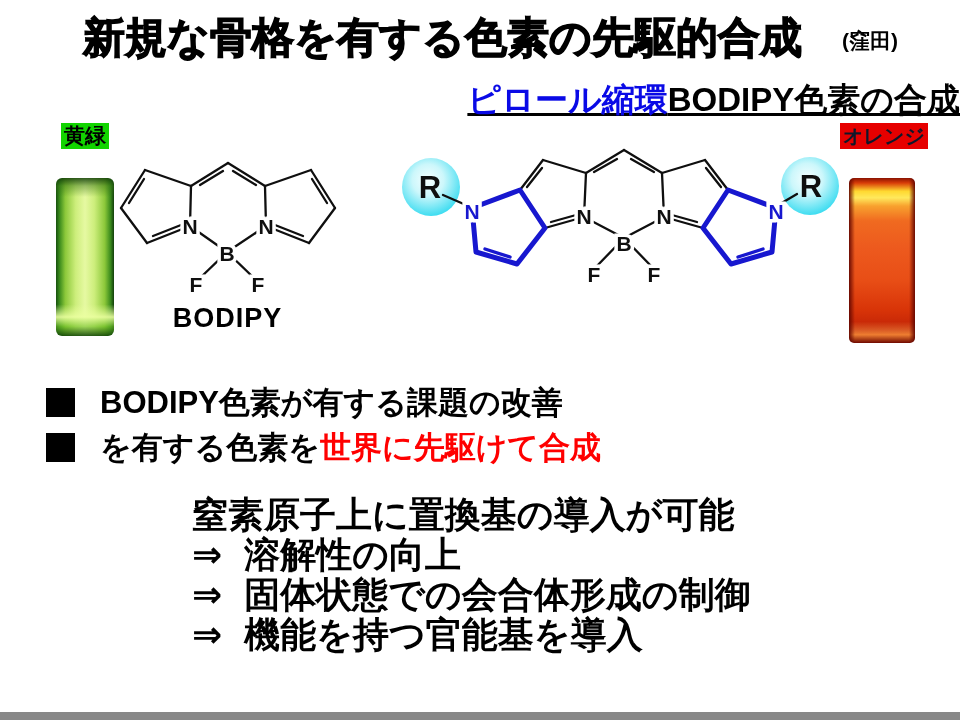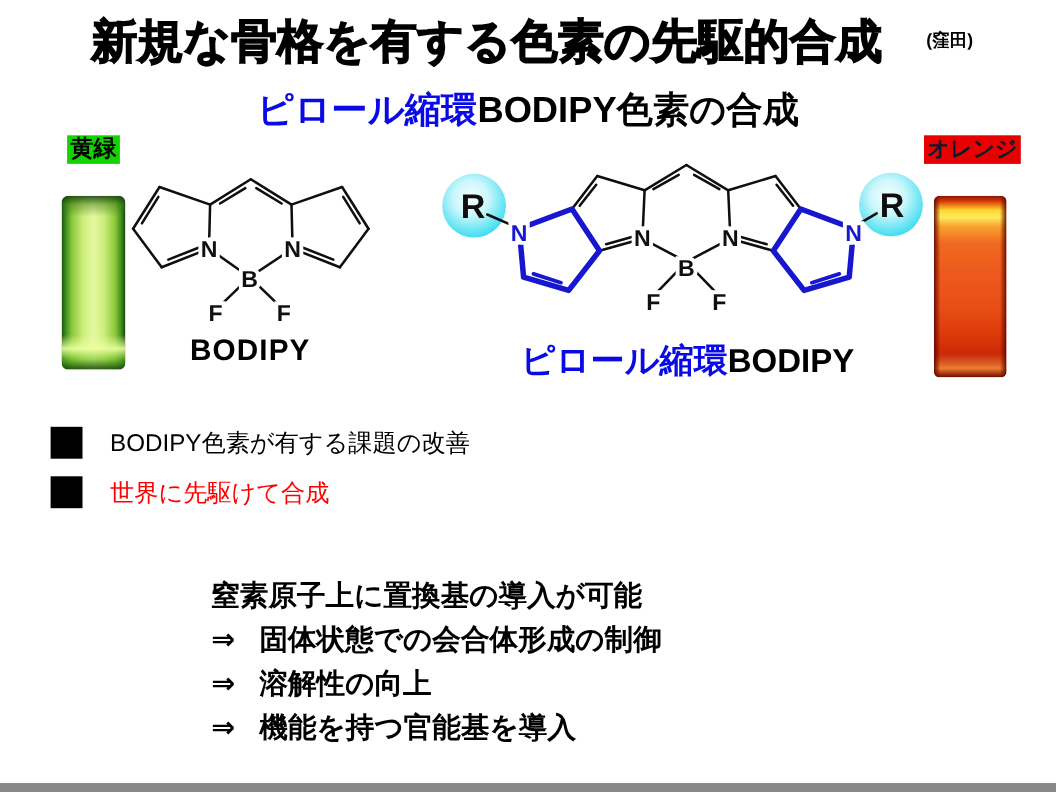--- a/index.html
+++ b/index.html
@@ -2,23 +2,23 @@
 <html><head>
 <meta charset="utf-8">
 <style>
   html,body{margin:0;padding:0;background:#888;}
   .slide{position:relative;width:960px;height:712px;background:#ffffff;overflow:hidden;
          font-family:"Liberation Sans","DejaVu Sans",sans-serif;color:#000;}
   .abs{position:absolute;}
 
   .title{left:60px;top:10px;width:765px;text-align:center;font-size:42px;font-weight:bold;
          -webkit-text-stroke:1.3px #000;letter-spacing:0px;white-space:nowrap;}
-  .credit{left:842px;top:27px;font-size:16px;font-weight:bold;white-space:nowrap;}
+  .credit{left:842px;top:27px;font-size:21px;font-weight:bold;white-space:nowrap;}
 
-  .subtitle{left:0;top:78px;width:960px;text-align:center;font-size:33px;font-weight:bold;white-space:nowrap;}
+  .subtitle{left:0;top:78px;width:960px;text-align:right;font-size:33px;font-weight:bold;white-space:nowrap;text-decoration:underline;}
   .blue-txt{color:#0a0ae6;}
 
   .sample{width:92px;text-align:center;font-weight:bold;}
   .sample-left{left:39px;top:123px;}
   .sample-right{left:838px;top:123px;}
   .tag{display:inline-block;font-size:21px;line-height:26px;padding:0 3px;font-weight:bold;}
   .tag-green{background:#12d400;color:#000;}
   .tag-orange{background:#e60000;color:#0f172a;font-size:20px;}
   .tag-sub{font-size:21px;line-height:25px;font-weight:bold;color:#000;margin-top:40px;}
 
@@ -38,24 +38,24 @@
 
   .struct-label-1{left:105px;top:303px;width:245px;text-align:center;font-size:27px;font-weight:800;
                   letter-spacing:1px;white-space:nowrap;}
   .struct-label-2{left:400px;top:307px;width:450px;text-align:center;white-space:nowrap;font-weight:bold;}
   .struct-label-2 .blue-txt{font-size:31px;}
   .struct-label-2 .blk{font-size:30px;}
 
   .bullets{left:46px;top:380px;}
   .bullet-row{display:flex;align-items:center;height:45px;white-space:nowrap;}
   .sq{width:29px;height:29px;background:#000;margin-right:25px;flex:none;}
-  .bt{font-size:22px;font-weight:normal;}
+  .bt{font-size:31px;font-weight:bold;}
   .red-txt{color:#ff0000;}
 
-  .details{left:192px;top:521px;font-size:26px;font-weight:bold;line-height:40px;white-space:nowrap;}
+  .details{left:192px;top:495px;font-size:36px;font-weight:bold;line-height:40px;white-space:nowrap;}
   .ditem .arrow{display:inline-block;margin-right:22px;}
 </style>
 </head>
 <body>
 
 <div class="slide">
 
   <div class="abs title">新規な骨格を有する色素の先駆的合成</div>
   <div class="abs credit">(窪田)</div>
 
@@ -153,39 +153,39 @@
       <text x="381" y="81" font-size="21" fill="#1717cf">N</text>
       <text x="189" y="86" font-size="21" fill="#0f0f0f">N</text>
       <text x="269" y="86" font-size="21" fill="#0f0f0f">N</text>
       <text x="229" y="113" font-size="21" fill="#0f0f0f">B</text>
       <text x="199" y="144" font-size="21" fill="#0f0f0f">F</text>
       <text x="259" y="144" font-size="21" fill="#0f0f0f">F</text>
       <text x="35" y="60" font-size="31" fill="#0f0f0f" stroke="none">R</text>
       <text x="416" y="59" font-size="31" fill="#0f0f0f" stroke="none">R</text>
     </g>
   </svg>
-  <div class="abs struct-label-2"><span class="blue-txt">ピロール縮環</span><span class="blk">BODIPY</span></div>
 
   <div class="abs bullets">
     <div class="bullet-row">
       <span class="sq"></span>
       <span class="bt">BODIPY色素が有する課題の改善</span>
     </div>
     <div class="bullet-row">
       <span class="sq"></span>
+      <span class="bt">を有する色素を</span>
       <span class="bt red-txt">世界に先駆けて合成</span>
     </div>
   </div>
 
   <div class="abs details">
     <div class="lead">窒素原子上に置換基の導入が可能</div>
     <div class="ditem">
-      <span class="arrow">⇒</span><span>固体状態での会合体形成の制御</span>
+      <span class="arrow">⇒</span><span>溶解性の向上</span>
     </div>
     <div class="ditem">
-      <span class="arrow">⇒</span><span>溶解性の向上</span>
+      <span class="arrow">⇒</span><span>固体状態での会合体形成の制御</span>
     </div>
     <div class="ditem">
       <span class="arrow">⇒</span><span>機能を持つ官能基を導入</span>
     </div>
   </div>
 
 </div>
 
 </body></html>

